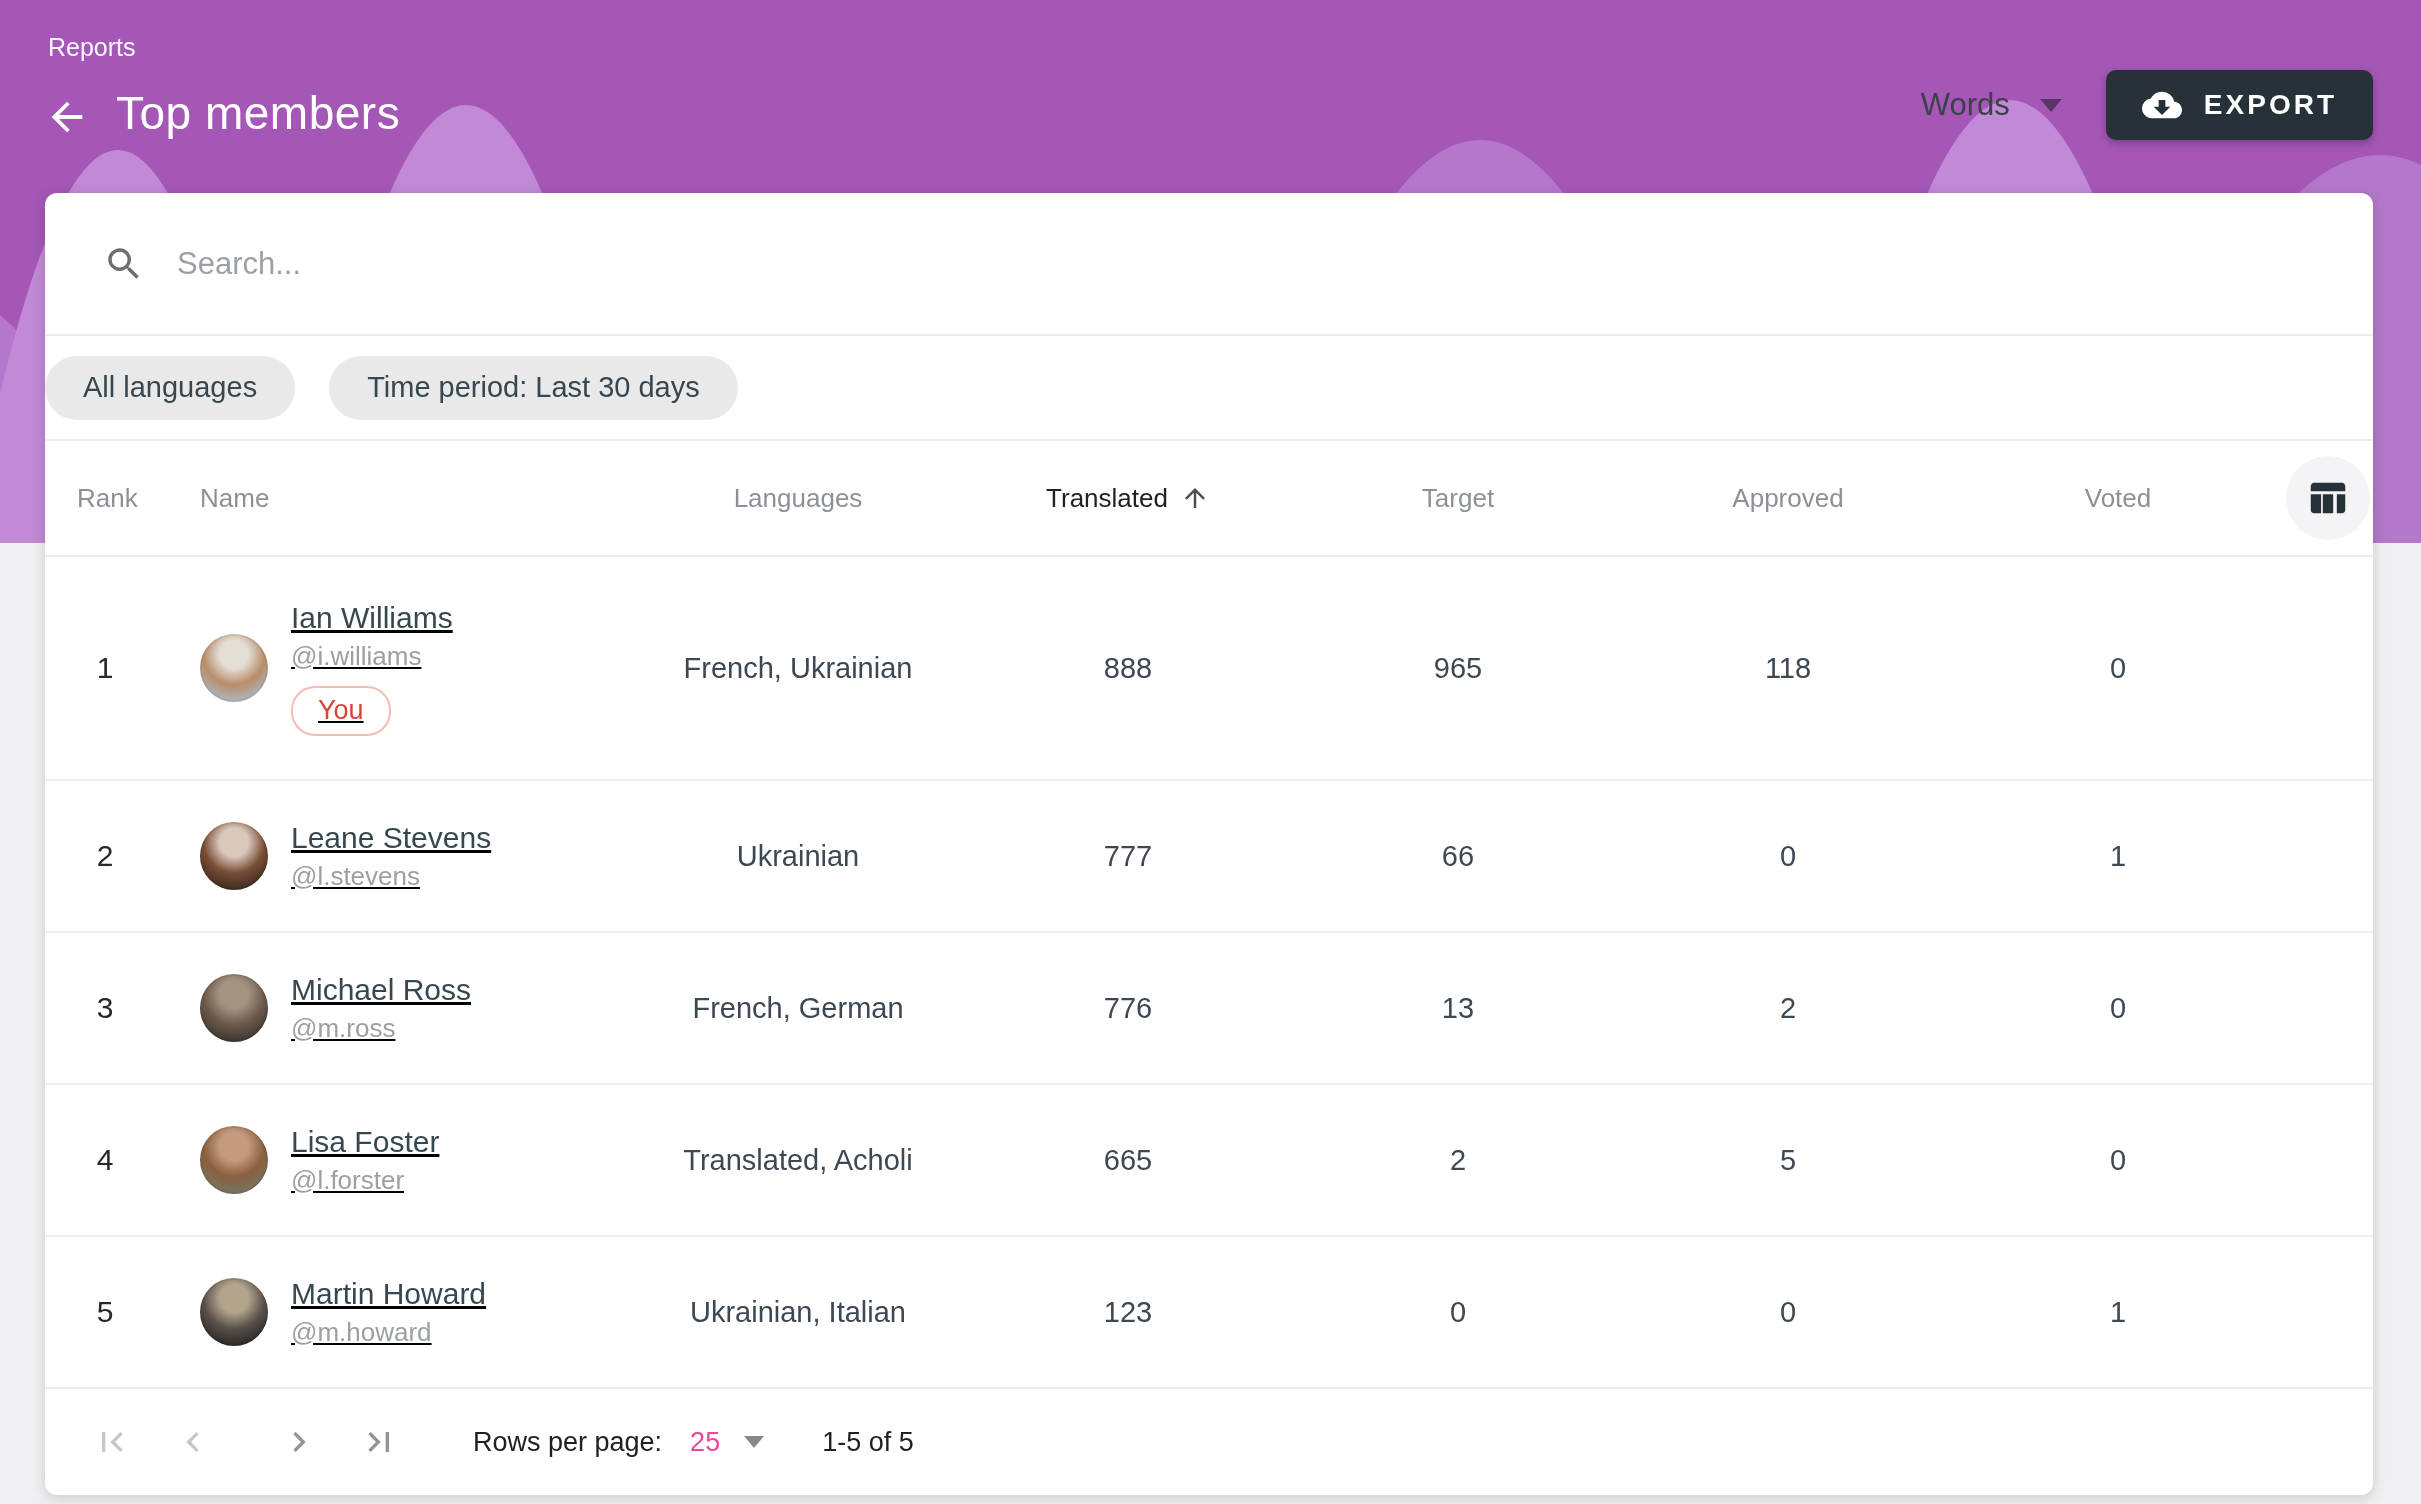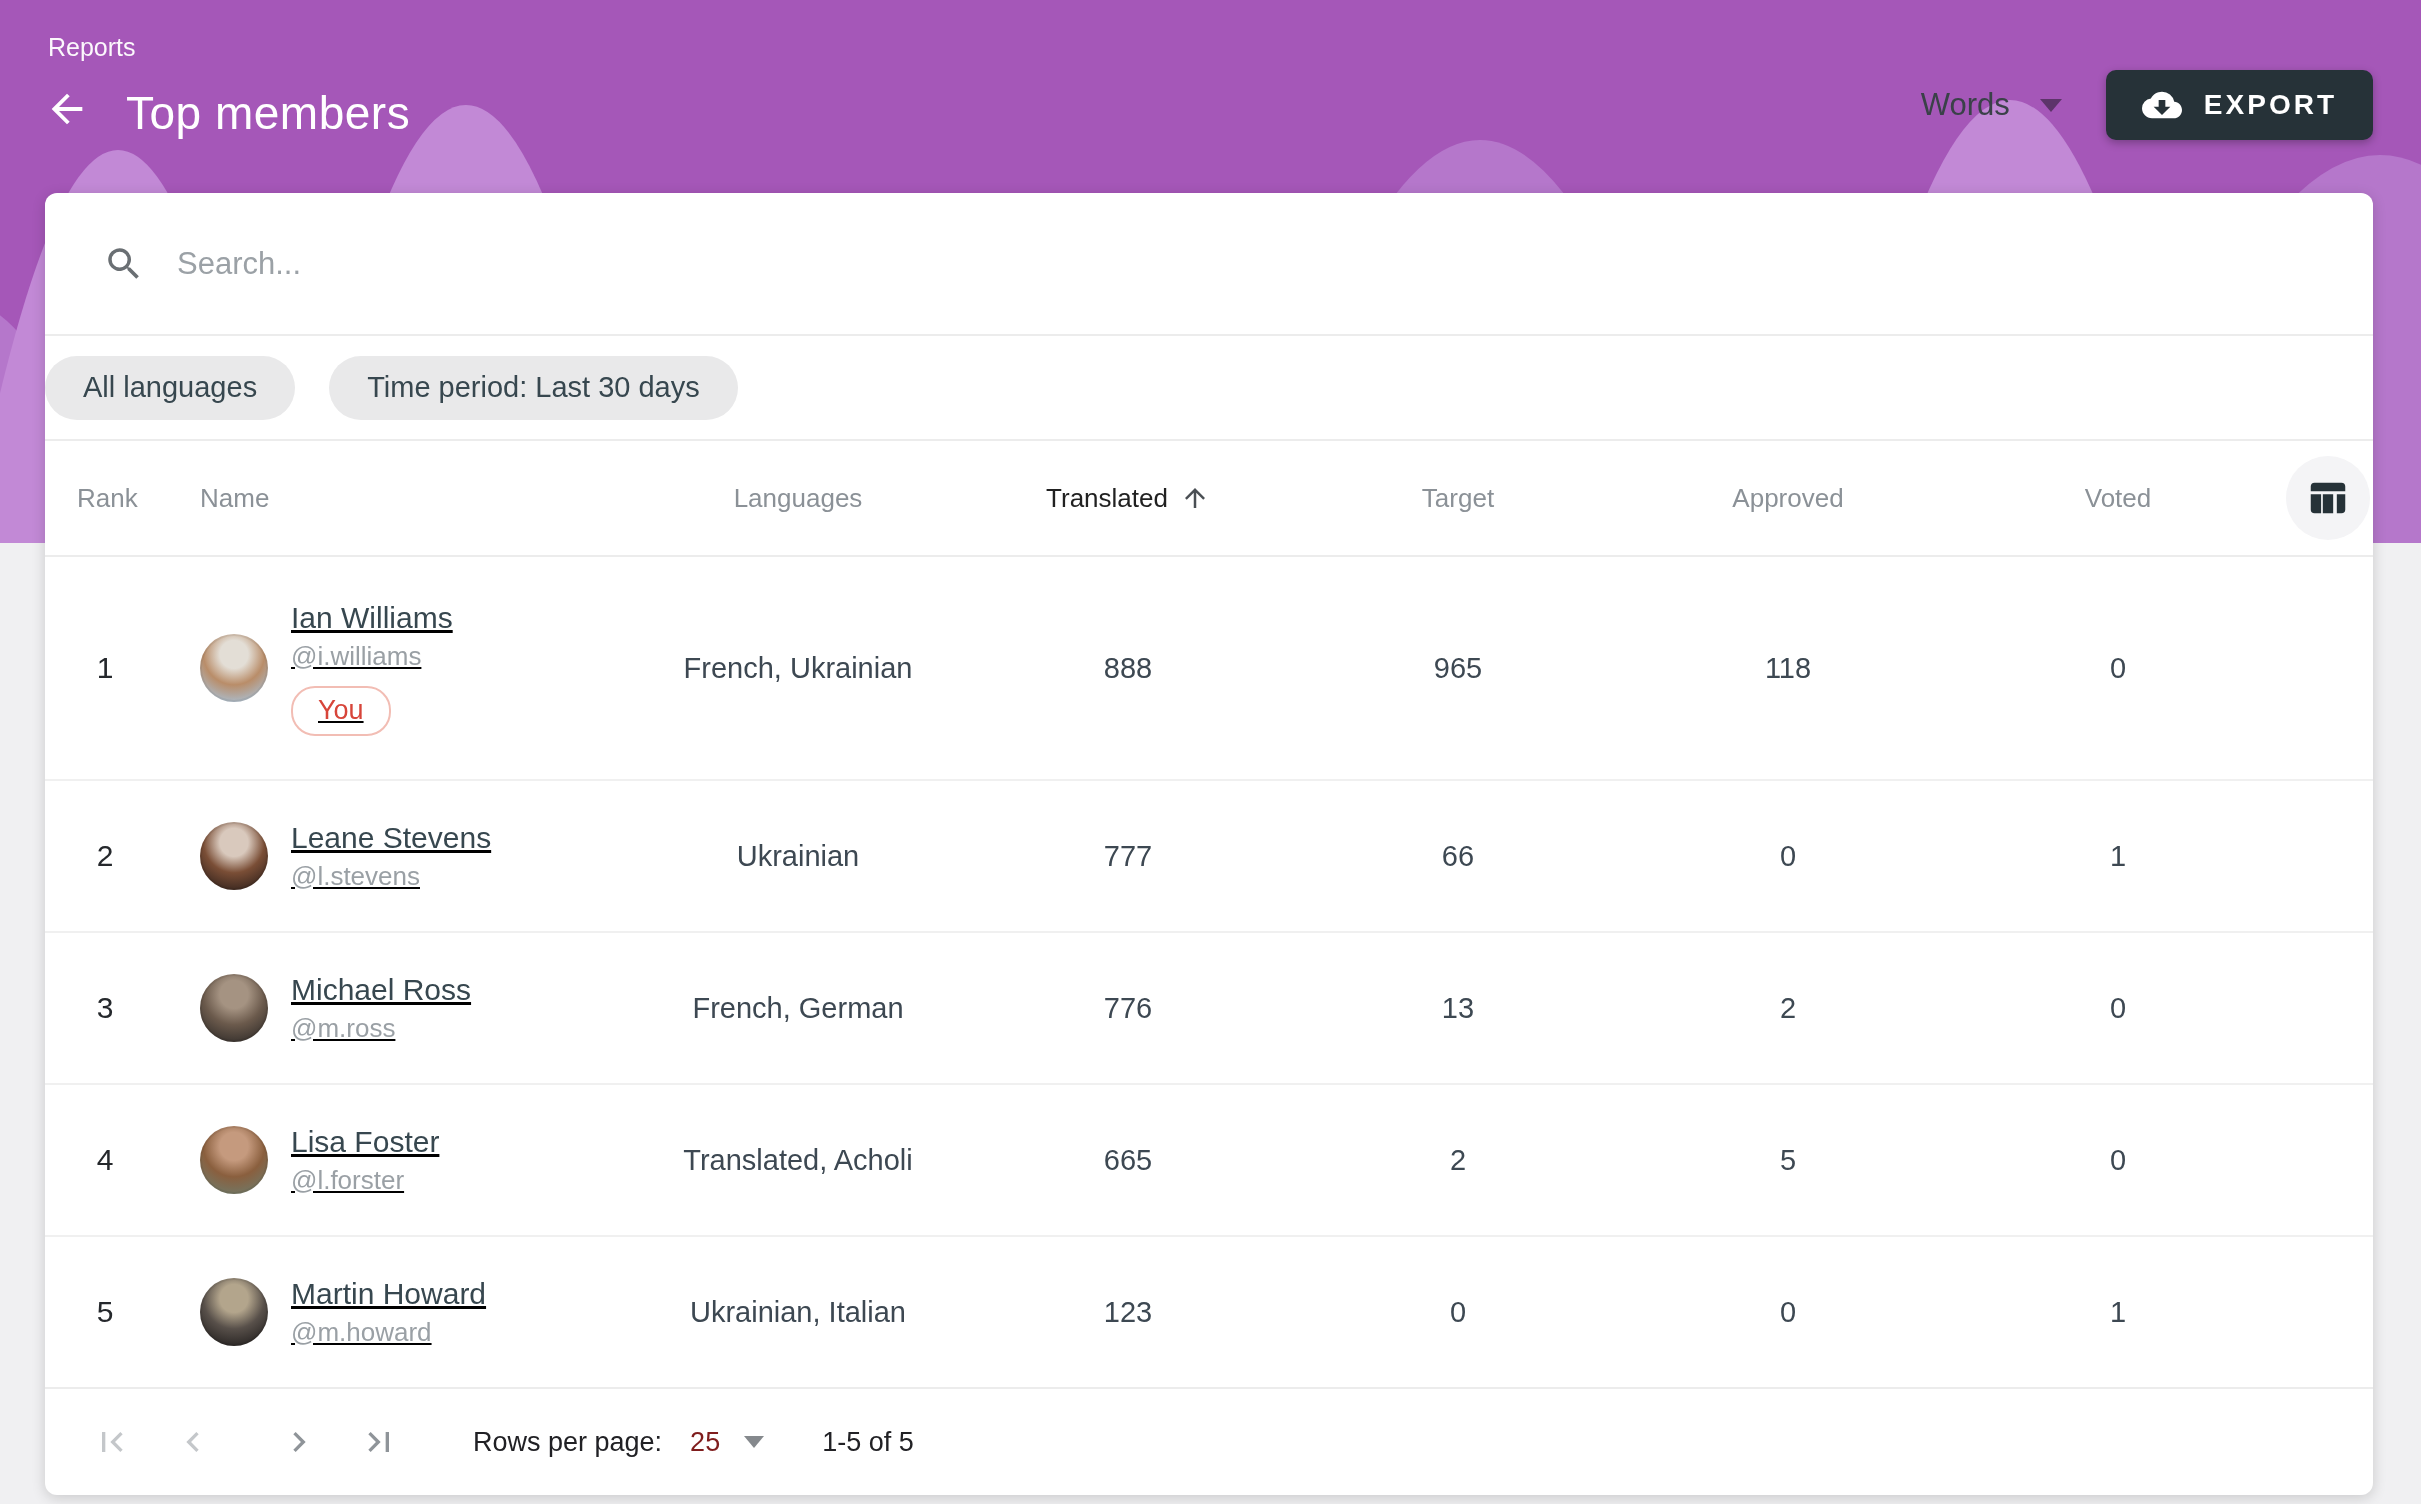--- a/index.html
+++ b/index.html
@@ -4,21 +4,21 @@
 <style>
   html,body{margin:0;padding:0;background:#f0f0f2;font-family:"Liberation Sans",sans-serif;-webkit-font-smoothing:antialiased;}
   .stage{position:relative;width:2421px;height:1504px;overflow:hidden;background:#f0f0f2;}
 
   
   .hero{position:absolute;top:0;left:0;width:2421px;height:543px;background:var(--purple,#a557b8);overflow:hidden;}
   .hero svg{position:absolute;left:0;bottom:0;}
 
   
   .breadcrumb{position:absolute;top:33px;left:48px;color:rgba(255,255,255,.96);font-size:25px;z-index:3;cursor:pointer;}
-  .title-row{position:absolute;top:86px;left:44px;display:flex;align-items:flex-start;gap:36px;color:#fff;z-index:3;}
+  .title-row{position:absolute;top:86px;left:44px;display:flex;align-items:flex-end;gap:26px;color:#fff;z-index:3;}
   .back-btn{width:46px;height:46px;display:flex;align-items:center;justify-content:center;cursor:pointer;}
   .page-title{margin:0;font-size:46px;font-weight:400;letter-spacing:.5px;}
   .top-actions{position:absolute;top:70px;right:48px;display:flex;align-items:center;gap:44px;z-index:3;}
   .unit-select{display:flex;align-items:center;gap:30px;color:#3a4148;font-size:31px;cursor:pointer;text-align:center;}
   .caret{width:0;height:0;border-left:11px solid transparent;border-right:11px solid transparent;border-top:13px solid rgba(48,30,58,.62);}
   .export-btn{display:flex;align-items:center;gap:22px;background:var(--export-bg,#263238);color:#fff;border:none;border-radius:10px;height:70px;padding:16px 36px;font-size:28px;font-weight:700;letter-spacing:3px;cursor:pointer;box-shadow:0 3px 8px rgba(0,0,0,.28);font-family:inherit;}
 
   
   .card{position:absolute;top:193px;left:45px;width:2328px;background:#fff;border-radius:12px;box-shadow:0 3px 14px rgba(0,0,0,.16);z-index:2;overflow:hidden;}
 
@@ -48,21 +48,21 @@
   .nm{font-size:30px;font-weight:500;color:#37474f;cursor:pointer;}
   .un{font-size:26px;color:#9aa0a5;margin-top:6px;}
   .you-badge{margin-top:14px;height:46px;display:inline-flex;align-items:center;padding:0 25px;border:2px solid #f2bdb4;border-radius:24px;color:var(--badge-red,#d7453a);font-size:27px;background:#fff;}
   .c-num{text-align:center;font-size:29px;color:#3d4852;}
 
   .pagination{height:106px;display:flex;align-items:center;padding-left:47px;font-size:27px;color:#212125;}
   .pgbtn{width:40px;height:40px;border:none;background:transparent;padding:0;display:flex;align-items:center;justify-content:center;cursor:pointer;}
   .pg-light svg{fill:#c4c7ca;}
   .pg-dark svg{fill:#8f9499;}
   .rpp-label{margin-left:74px;font-weight:500;}
-  .rpp-value{margin-left:28px;color:#7f1d1d;cursor:pointer;}
+  .rpp-value{margin-left:28px;color:#ec4899;cursor:pointer;}
   .rpp-caret{margin-left:24px;width:0;height:0;border-left:10px solid transparent;border-right:10px solid transparent;border-top:12px solid #85898d;cursor:pointer;}
   .pg-range{margin-left:58px;}
 </style>
 </head>
 <body>
 
 <div class="stage">
 
   <div class="hero">
     <svg width="2421" height="543" viewBox="0 0 2421 543">

